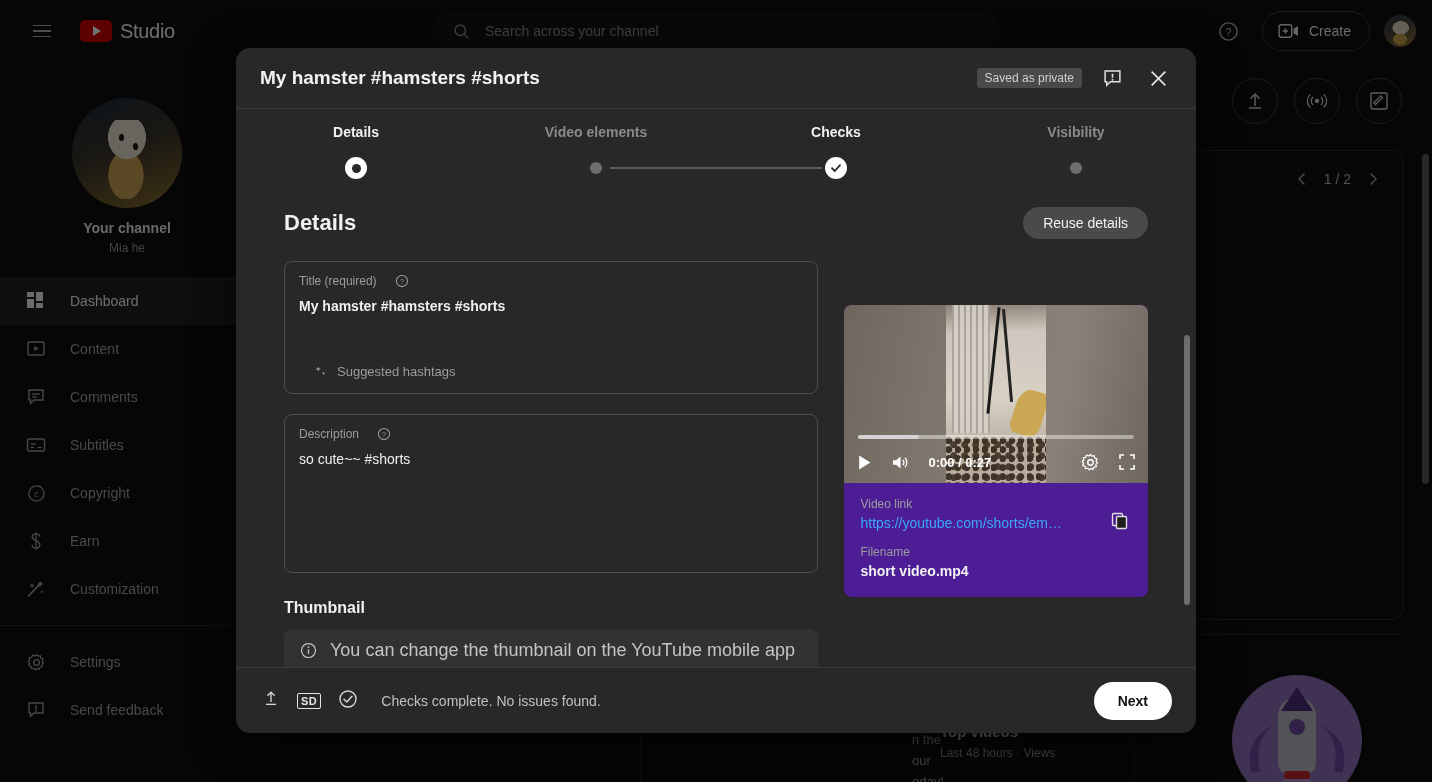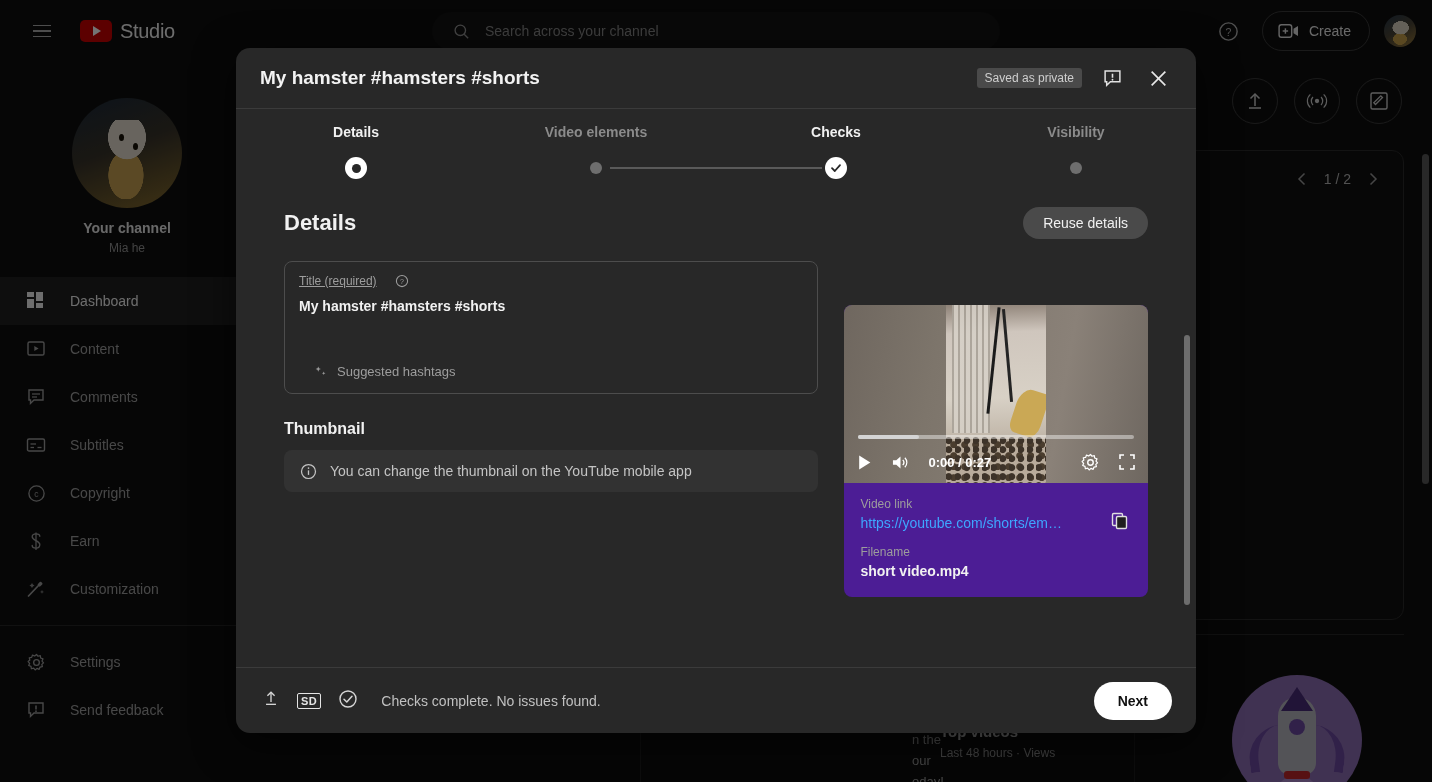--- a/index.html
+++ b/index.html
@@ -151,29 +151,29 @@
     cursor:pointer; font-family:"Liberation Sans",sans-serif; }
 
   .cols { display:flex; gap:26px; }
   .left-col { width:537px; }
   .right-col { width:305px; }
 
   .field { border:1px solid #4d4d4d; border-radius:8px; padding:12px 14px;
     background:#282828; position:relative; }
   .field.title-f { height:133px; }
   .field.desc-f { height:159px; margin-top:20px; }
-  .f-label { color:#9d9d9d; font-size:12px; display:flex; align-items:flex-start; gap:18px;text-decoration:underline; }
+  .f-label { color:#9d9d9d; font-size:12px; display:flex; align-items:flex-start; gap:18px; }
   .f-value { color:#f1f1f1; font-size:14px; margin-top:10px; font-weight:600; }
   .f-value.plain { font-weight:400; }
   .hint-row { position:absolute; left:28px; bottom:14px; display:flex; align-items:center;
     gap:9px; color:#9d9d9d; font-size:13px; }
 
   .thumb-head { color:#f1f1f1; font-size:16px; font-weight:700; margin-top:26px; }
   .thumb-note { margin-top:12px; height:42px; background:#323232; border-radius:8px;
-    display:flex; align-items:center; gap:13px; padding:0 16px; color:#c4c4c4; font-size:14px; }
+    display:flex; align-items:center; gap:13px; padding:0 16px; color:#c4c4c4; font-size:18px; }
 
   .vid-panel { background:#4c1d95; border-radius:8px; overflow:hidden;margin-top:44px; }
   .vid-frame { position:relative; height:178px;
     background:linear-gradient(100deg,#6f675f 0%,#7d756b 30%,#8a8178 70%,#6e6760 100%); }
   .vid-center { position:absolute; left:50%; top:0; bottom:0; width:100px;
     transform:translateX(-50%); overflow:hidden;
     background:linear-gradient(178deg,#8e8277 0%,#cfc6bd 16%,#d8d1c6 52%,#bdb2a4 78%,#3a332c 100%); }
   .cage-wall { position:absolute; left:6px; top:0; width:38px; height:72%;
     background:repeating-linear-gradient(90deg,#a9a298 0 2px,#d6d0c7 2px 6px); opacity:.9; }
   .cage-bar { position:absolute; left:46px; top:2px; width:3px; height:60%;
@@ -524,20 +524,30 @@
             <div class="f-value">My hamster #hamsters #shorts</div>
             <div class="hint-row">
               <svg width="15" height="15" viewBox="0 0 16 16">
                 <path d="M5.6 2.6 l.8 2 2 .8 -2 .8 -.8 2 -.8 -2 -2 -.8 2 -.8z" fill="#9d9d9d"></path>
                 <path d="M11.4 8 l.55 1.35 1.35.55 -1.35.55 -.55 1.35 -.55 -1.35 -1.35 -.55 1.35 -.55z" fill="#9d9d9d"></path>
               </svg>
               <span>Suggested hashtags</span>
             </div>
           </div>
 
+          <div class="field desc-f">
+            <div class="f-label">
+              <span>Description</span>
+              <svg width="14" height="14" viewBox="0 0 16 16">
+                <circle cx="8" cy="8" r="6.4" fill="none" stroke="#9d9d9d" stroke-width="1.2"></circle>
+                <text x="8" y="11.2" font-size="8" fill="#9d9d9d" text-anchor="middle" font-family="Liberation Sans">?</text>
+              </svg>
+            </div>
+            <div class="f-value plain">so cute~~ #shorts</div>
+          </div>
 
           <div class="thumb-head">Thumbnail</div>
           <div class="thumb-note">
             <svg width="17" height="17" viewBox="0 0 18 18">
               <circle cx="9" cy="9" r="7.4" fill="none" stroke="#c4c4c4" stroke-width="1.3"></circle>
               <circle cx="9" cy="5.4" r="0.9" fill="#c4c4c4"></circle>
               <line x1="9" y1="7.8" x2="9" y2="12.6" stroke="#c4c4c4" stroke-width="1.4"></line>
             </svg>
             <span>You can change the thumbnail on the YouTube mobile app</span>
           </div>

